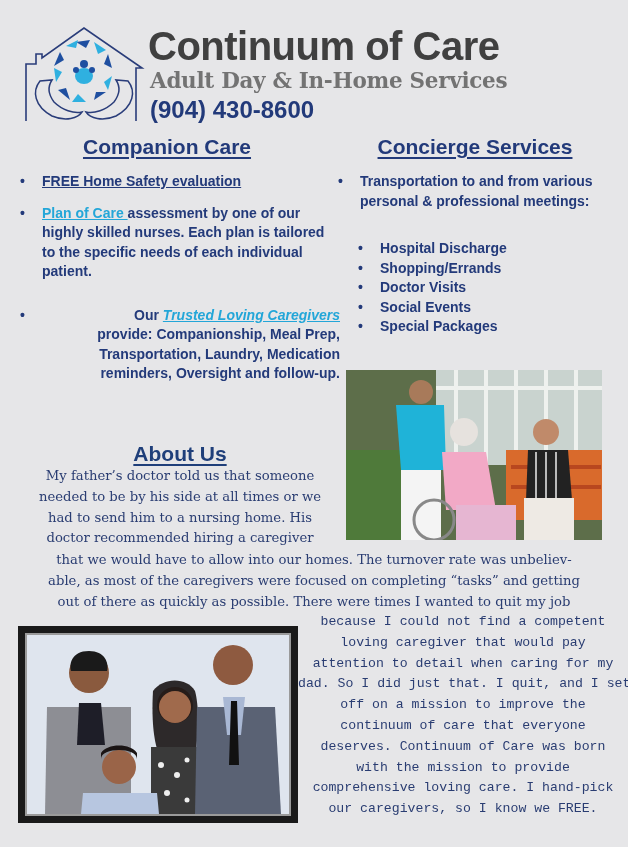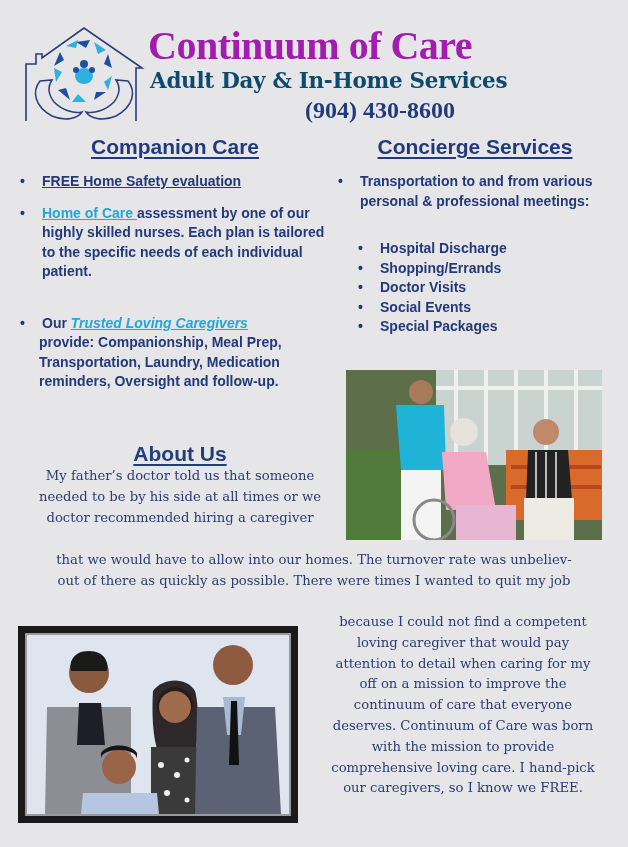--- a/index.html
+++ b/index.html
@@ -9,45 +9,45 @@
       position: relative;
       font-family: "Liberation Sans", sans-serif;
       color: #233a7a;
     }
     .abs { position: absolute; }
 
     
     .logo { left: 18px; top: 26px; width: 132px; height: 100px; }
     .brand-title {
       left: 148px; top: 24px; width: 470px;
-      font-family: Liberation Serif, serif;
+      font-family: Liberation Sans, sans-serif;
       font-weight: bold; font-size: 40px; line-height: 44px;
-      color: #a21caf; letter-spacing: -0.5px; white-space: nowrap;
+      color: #404040; letter-spacing: -0.5px; white-space: nowrap;
     }
     .brand-sub {
       left: 150px; top: 68px; width: 470px;
       font-family: "DejaVu Serif", serif;
       font-weight: bold; font-size: 21.5px; line-height: 26px;
-      color: #0c4a6e; letter-spacing: -0.3px; white-space: nowrap;
+      color: #737373; letter-spacing: -0.3px; white-space: nowrap;
     }
     .brand-phone {
-      left: 150px; top: 96px; width: 460px; text-align: center;
-      font-family: Liberation Serif, serif;
+      left: 150px; top: 96px; width: 460px; text-align: left;
+      font-family: Liberation Sans, sans-serif;
       font-weight: bold; font-size: 24px; line-height: 28px;
       color: #223a7a;
     }
 
     
     .section-heading {
       font-weight: bold; font-size: 21px; line-height: 26px;
       color: #223a7a; text-decoration: underline;
       text-decoration-thickness: 2px; text-underline-offset: 3px;
       text-align: center;
     }
-    .h-companion { left: 10px; top: 134px; width: 330px; }
+    .h-companion { left: 2px; top: 134px; width: 330px; }
     .h-concierge { left: 330px; top: 134px; width: 290px; }
 
     ul.bullets { list-style: none; }
     ul.bullets li {
       position: relative; padding-left: 22px;
       font-weight: bold; font-size: 14px; line-height: 19.5px; color: #233a7a;
     }
     ul.bullets li::before {
       content: "•"; position: absolute; left: 0; top: 0;
       font-size: 14px; color: #233a7a;
@@ -87,21 +87,21 @@
       font-weight: bold; font-size: 21px; line-height: 24px; color: #1f3f7a;
       text-decoration: underline; text-underline-offset: 3px;
     }
     .about-text {
       font-family: "DejaVu Serif", serif;
       font-size: 13.2px; line-height: 20.8px; color: #2a3d72;
       text-align: center; white-space: nowrap;
     }
     .about-p1 { left: 0; top: 466px; width: 360px; }
     .about-p2 { left: 0; top: 550px; width: 628px; }
-    .about-p3 { left: 298px; top: 612px; width: 330px; }
+    .about-p3 { left: 298px; top: 612px; width: 330px; font-family: Liberation Mono, monospace; }
     .about-text span { display: block; }
   </style>
 </head>
 <body>
 
 <div class="abs logo">
   <svg width="132" height="100" viewBox="0 0 132 100">
 
     <polyline points="8,95 8,38 18,38 18,28 24,28 24,32 66,2 124,42 118,42 118,95" fill="none" stroke="#2a3d7a" stroke-width="1.6"></polyline>
 
@@ -133,24 +133,24 @@
 <div class="abs brand-title">Continuum of Care</div>
 <div class="abs brand-sub">Adult Day &amp; In-Home Services</div>
 <div class="abs brand-phone">(904) 430-8600</div>
 
 <div class="abs section-heading h-companion">Companion Care</div>
 <ul class="abs bullets companion-list">
   <li>
     <span class="underline-dark">FREE Home Safety evaluation</span>
   </li>
   <li style="margin-top:12px;">
-    <span class="link-cyan">Home of Care </span><span>assessment by one</span>
+    <span class="link-cyan">Plan of Care </span><span>assessment by one</span>
     <span>of our highly skilled nurses. Each plan is tailored to the specific needs of each individual patient.</span>
   </li>
-  <li style="margin-top:32px;">
+  <li style="margin-top:24px;text-align:right;">
     <span>Our </span><span class="link-cyan-italic">Trusted Loving Caregivers</span>
     <span class="wrap">provide: Companionship, Meal Prep, Transportation, Laundry, Medication  reminders, Oversight and follow-up.</span>
   </li>
 </ul>
 
 <div class="abs section-heading h-concierge">Concierge Services</div>
 <ul class="abs bullets concierge-list">
   <li>Transportation to and from various personal &amp; professional meetings:</li>
 </ul>
 <ul class="abs bullets concierge-sub">
@@ -197,30 +197,33 @@
         <line x1="210" y1="82" x2="210" y2="128"></line>
       </g>
     <rect x="178" y="128" width="50" height="42" fill="#eeeae4"></rect>
   </svg>
 </div>
 
 <div class="abs about-heading">About Us</div>
 <div class="abs about-text about-p1">
   <span>My father’s doctor told us that someone</span>
   <span>needed to be by his side at all times or we</span>
+  <span>had to send him to a nursing home. His</span>
   <span>doctor recommended hiring a caregiver</span>
 </div>
 <div class="abs about-text about-p2">
   <span>that we would have to allow into our homes. The turnover rate was unbeliev-</span>
+  <span>able, as most of the caregivers were focused on completing “tasks” and getting</span>
   <span>out of there as quickly as possible. There were times I wanted to quit my job</span>
 </div>
 <div class="abs about-text about-p3">
   <span>because I could not find a competent</span>
   <span>loving caregiver that would pay</span>
   <span>attention to detail when caring for my</span>
+  <span>dad. So I did just that. I quit, and I set</span>
   <span>off on a mission to improve the</span>
   <span>continuum of care that everyone</span>
   <span>deserves. Continuum of Care was born</span>
   <span>with the mission to provide</span>
   <span>comprehensive loving care. I hand-pick</span>
   <span>our caregivers, so I know we FREE.</span>
 </div>
 
 <div class="abs photo-family">
   <div class="inner">

